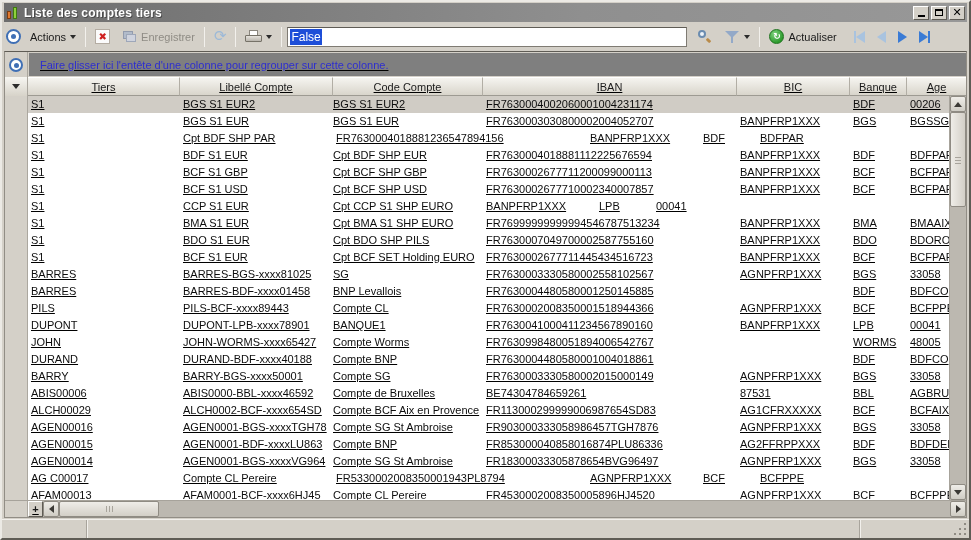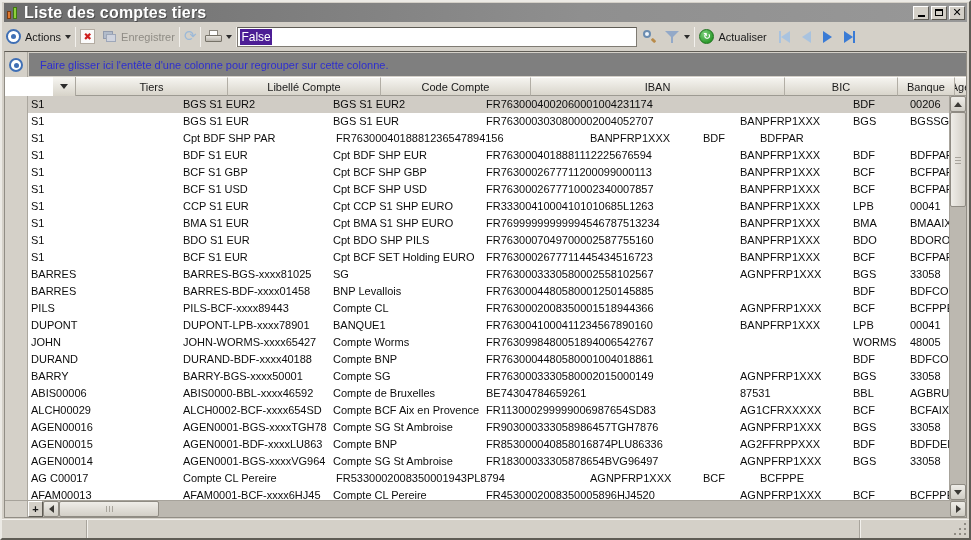--- a/index.html
+++ b/index.html
@@ -16,36 +16,36 @@
 
   
   .titlebar {
     height:19px; margin:1px 2px 0 2px; flex:0 0 auto;
     background:linear-gradient(to right,#6d6d6d,#8f8f8f 60%,#989898);
     display:flex; align-items:center; padding:0 2px; gap:4px;
   }
   .app-icon { width:14px; height:13px; display:flex; align-items:flex-end; gap:2px; padding-left:1px; }
   .app-icon .bar-orange { width:4px; height:8px; background:#e07a30; border:1px solid #7c3c10; }
   .app-icon .bar-green  { width:4px; height:12px; background:#8fd13c; border:1px solid #3f7a10; }
-  .title-text { color:#fff; font-weight:bold; font-size:16px; letter-spacing:.2px; text-shadow:1px 1px 0 #4a4a4a; flex:1; white-space:nowrap; overflow:hidden; }
+  .title-text { color:#fff; font-weight:bold; font-size:12px; letter-spacing:.2px; text-shadow:1px 1px 0 #4a4a4a; flex:1; white-space:nowrap; overflow:hidden; }
   .winbtns { display:flex; gap:2px; }
   .winbtn {
     width:16px; height:14px; background:#d4d0c8;
     border:1px solid; border-color:#fff #5f5c55 #5f5c55 #fff;
     display:flex; align-items:center; justify-content:center;
     font-size:9px; font-weight:bold; color:#000; line-height:1; cursor:default;
   }
   .winbtn .min-glyph { width:7px; height:2px; background:#000; margin-top:7px; }
   .winbtn .max-glyph { width:8px; height:7px; border:1px solid #000; border-top:2px solid #000; }
   .winbtn .close-glyph { font-size:11px; font-weight:bold; font-family:"DejaVu Sans",sans-serif; margin-top:-1px; }
 
   
   .toolbar {
     height:29px; flex:0 0 auto; display:flex; align-items:center;
-    padding:0 4px 0 4px; background:#d4d0c8;
+    padding:0 4px 0 4px; gap:5px; background:#d4d0c8;
   }
   .tb-sep { width:1px; height:20px; background:#a09c94; border-right:1px solid #f2f0ec; flex:0 0 auto; }
   .target-icon {
     width:15px; height:15px; border-radius:50%;
     border:2px solid #3f6fb5; background:#fff; position:relative; flex:0 0 auto;
   }
   .target-icon::after { content:""; position:absolute; left:3px; top:3px; width:5px; height:5px; border-radius:50%; background:#3f6fb5; }
   .tb-btn { display:flex; align-items:center; gap:4px; padding:2px 4px; font-size:11px; color:#1a1a1a; cursor:default; }
   .caret { width:0; height:0; border-left:3px solid transparent; border-right:3px solid transparent; border-top:4px solid #2b2b2b; display:inline-block; }
   .delete-icon { width:15px; height:15px; background:#fbfbfb; border:1px solid #b4aca2; color:#cf2020; font-size:10px; font-weight:bold; display:flex; align-items:center; justify-content:center; line-height:1; }
@@ -55,21 +55,21 @@
   .save-icon .p2 { position:absolute; left:3px; top:3px; width:10px; height:8px; background:#cdd6ea; border:1px solid #8292b2; }
   .refresh-icon { font-size:15px; color:#9cb9d8; line-height:1; font-family:"DejaVu Sans",sans-serif; }
   .printer-icon { position:relative; width:17px; height:14px; }
   .printer-icon .paper { position:absolute; left:4px; top:0; width:9px; height:6px; background:#fff; border:1px solid #8a867e; }
   .printer-icon .body { position:absolute; left:0; top:5px; width:17px; height:7px; background:linear-gradient(#e6e3dd,#b9b5ad); border:1px solid #767268; border-radius:1px; }
   .search-box {
     flex:0 0 400px; height:20px; background:#fff;
     border:1px solid #7f7b73; border-top-color:#5f5c55;
     display:flex; align-items:center; padding:0 2px; font-size:12px;
   }
-  .search-selection { background:#4c1d95; color:#fff; padding:0 1px; line-height:16px; }
+  .search-selection { background:#1d4ed8; color:#fff; padding:0 1px; line-height:16px; }
   .magnifier-icon { position:relative; width:16px; height:16px; }
   .magnifier-icon .lens { position:absolute; left:2px; top:1px; width:8px; height:8px; border:2px solid #6b8cb0; border-radius:50%; background:#eef4fa; }
   .magnifier-icon .tail { position:absolute; left:10px; top:10px; width:5px; height:3px; background:#b98b4a; transform:rotate(45deg); border-radius:1px; }
   .funnel-icon { position:relative; width:15px; height:14px; }
   .funnel-icon .cone { position:absolute; left:0; top:1px; width:0; height:0; border-left:7px solid transparent; border-right:7px solid transparent; border-top:7px solid #93a9c8; }
   .funnel-icon .stem { position:absolute; left:6px; top:7px; width:2px; height:6px; background:#93a9c8; }
   .actualiser-icon { width:15px; height:15px; border-radius:50%; background:radial-gradient(circle at 35% 30%,#7fd27f,#2e9b2e 70%); border:1px solid #1d731d; color:#fff; font-size:9px; font-weight:bold; display:flex; align-items:center; justify-content:center; line-height:1; font-family:"DejaVu Sans",sans-serif; }
   .nav-group { display:flex; align-items:center; gap:12px; margin-left:8px; }
   .nav-arrow { display:flex; align-items:center; }
   .tri-r { width:0; height:0; border-top:6px solid transparent; border-bottom:6px solid transparent; border-left:9px solid #3a7bd5; }
@@ -77,29 +77,29 @@
   .nav-bar { width:2px; height:12px; background:#3a7bd5; }
   .nav-disabled .tri-l { border-right-color:#a9c3df; }
   .nav-disabled .nav-bar { background:#a9c3df; }
 
   
   .grid-frame {
     flex:1; margin:0 2px 1px 2px; border:1px solid #918d85;
     border-top-color:#5f5c55; background:#fff;
     display:flex; flex-direction:column; overflow:hidden; min-height:0;
   }
-  .band { display:flex; flex:0 0 auto; }
+  .band { display:flex; flex:0 0 auto;text-decoration:underline; }
   .indicator-cell { flex:0 0 23px; background:#d4d0c8; border-right:1px solid #aba79f; display:flex; align-items:center; justify-content:center; }
   .group-band { height:25px; background:#d4d0c8; }
   .group-panel {
     flex:1; margin:1px 0 1px 1px; background:#7f7f7f;
     display:flex; align-items:center; padding-left:11px;
     color:#2e2ecf; font-size:11px;
   }
-  .header-band { height:19px;margin-left:48px; }
+  .header-band { height:19px; }
   .indicator-hdr { background:linear-gradient(#f7f6f2,#d7d3c9); }
   .header-row { flex:1; display:flex; background:linear-gradient(#f7f6f2,#d7d3c9); overflow:hidden; }
   .hcell {
     flex:0 0 auto; display:flex; align-items:center; justify-content:center;
     font-size:11px; color:#1a1a1a; border-right:1px solid #b2aea5;
     border-bottom:1px solid #9d9a92; border-top:1px solid #fff;
     white-space:nowrap; overflow:hidden; cursor:default;
   }
   .body-band { flex:1; min-height:0; }
   .indicator-body { align-items:flex-start; }
@@ -332,21 +332,20 @@
             <div class="cell c2">Cpt BCF SHP USD</div>
             <div class="cell c3">FR7630002677710002340007857</div>
             <div class="cell c4">BANPFRP1XXX</div>
             <div class="cell c5">BCF</div>
             <div class="cell c6">BCFPAR</div>
           </div>
           <div class="trow">
             <div class="cell c0">S1</div>
             <div class="cell c1">CCP S1 EUR</div>
             <div class="cell c2">Cpt CCP S1 SHP EURO</div>
-            <div class="cell c3">FR33300410004101010685L1263</div>
             <div class="cell c4">BANPFRP1XXX</div>
             <div class="cell c5">LPB</div>
             <div class="cell c6">00041</div>
           </div>
           <div class="trow">
             <div class="cell c0">S1</div>
             <div class="cell c1">BMA S1 EUR</div>
             <div class="cell c2">Cpt BMA S1 SHP EURO</div>
             <div class="cell c3">FR76999999999994546787513234</div>
             <div class="cell c4">BANPFRP1XXX</div>

